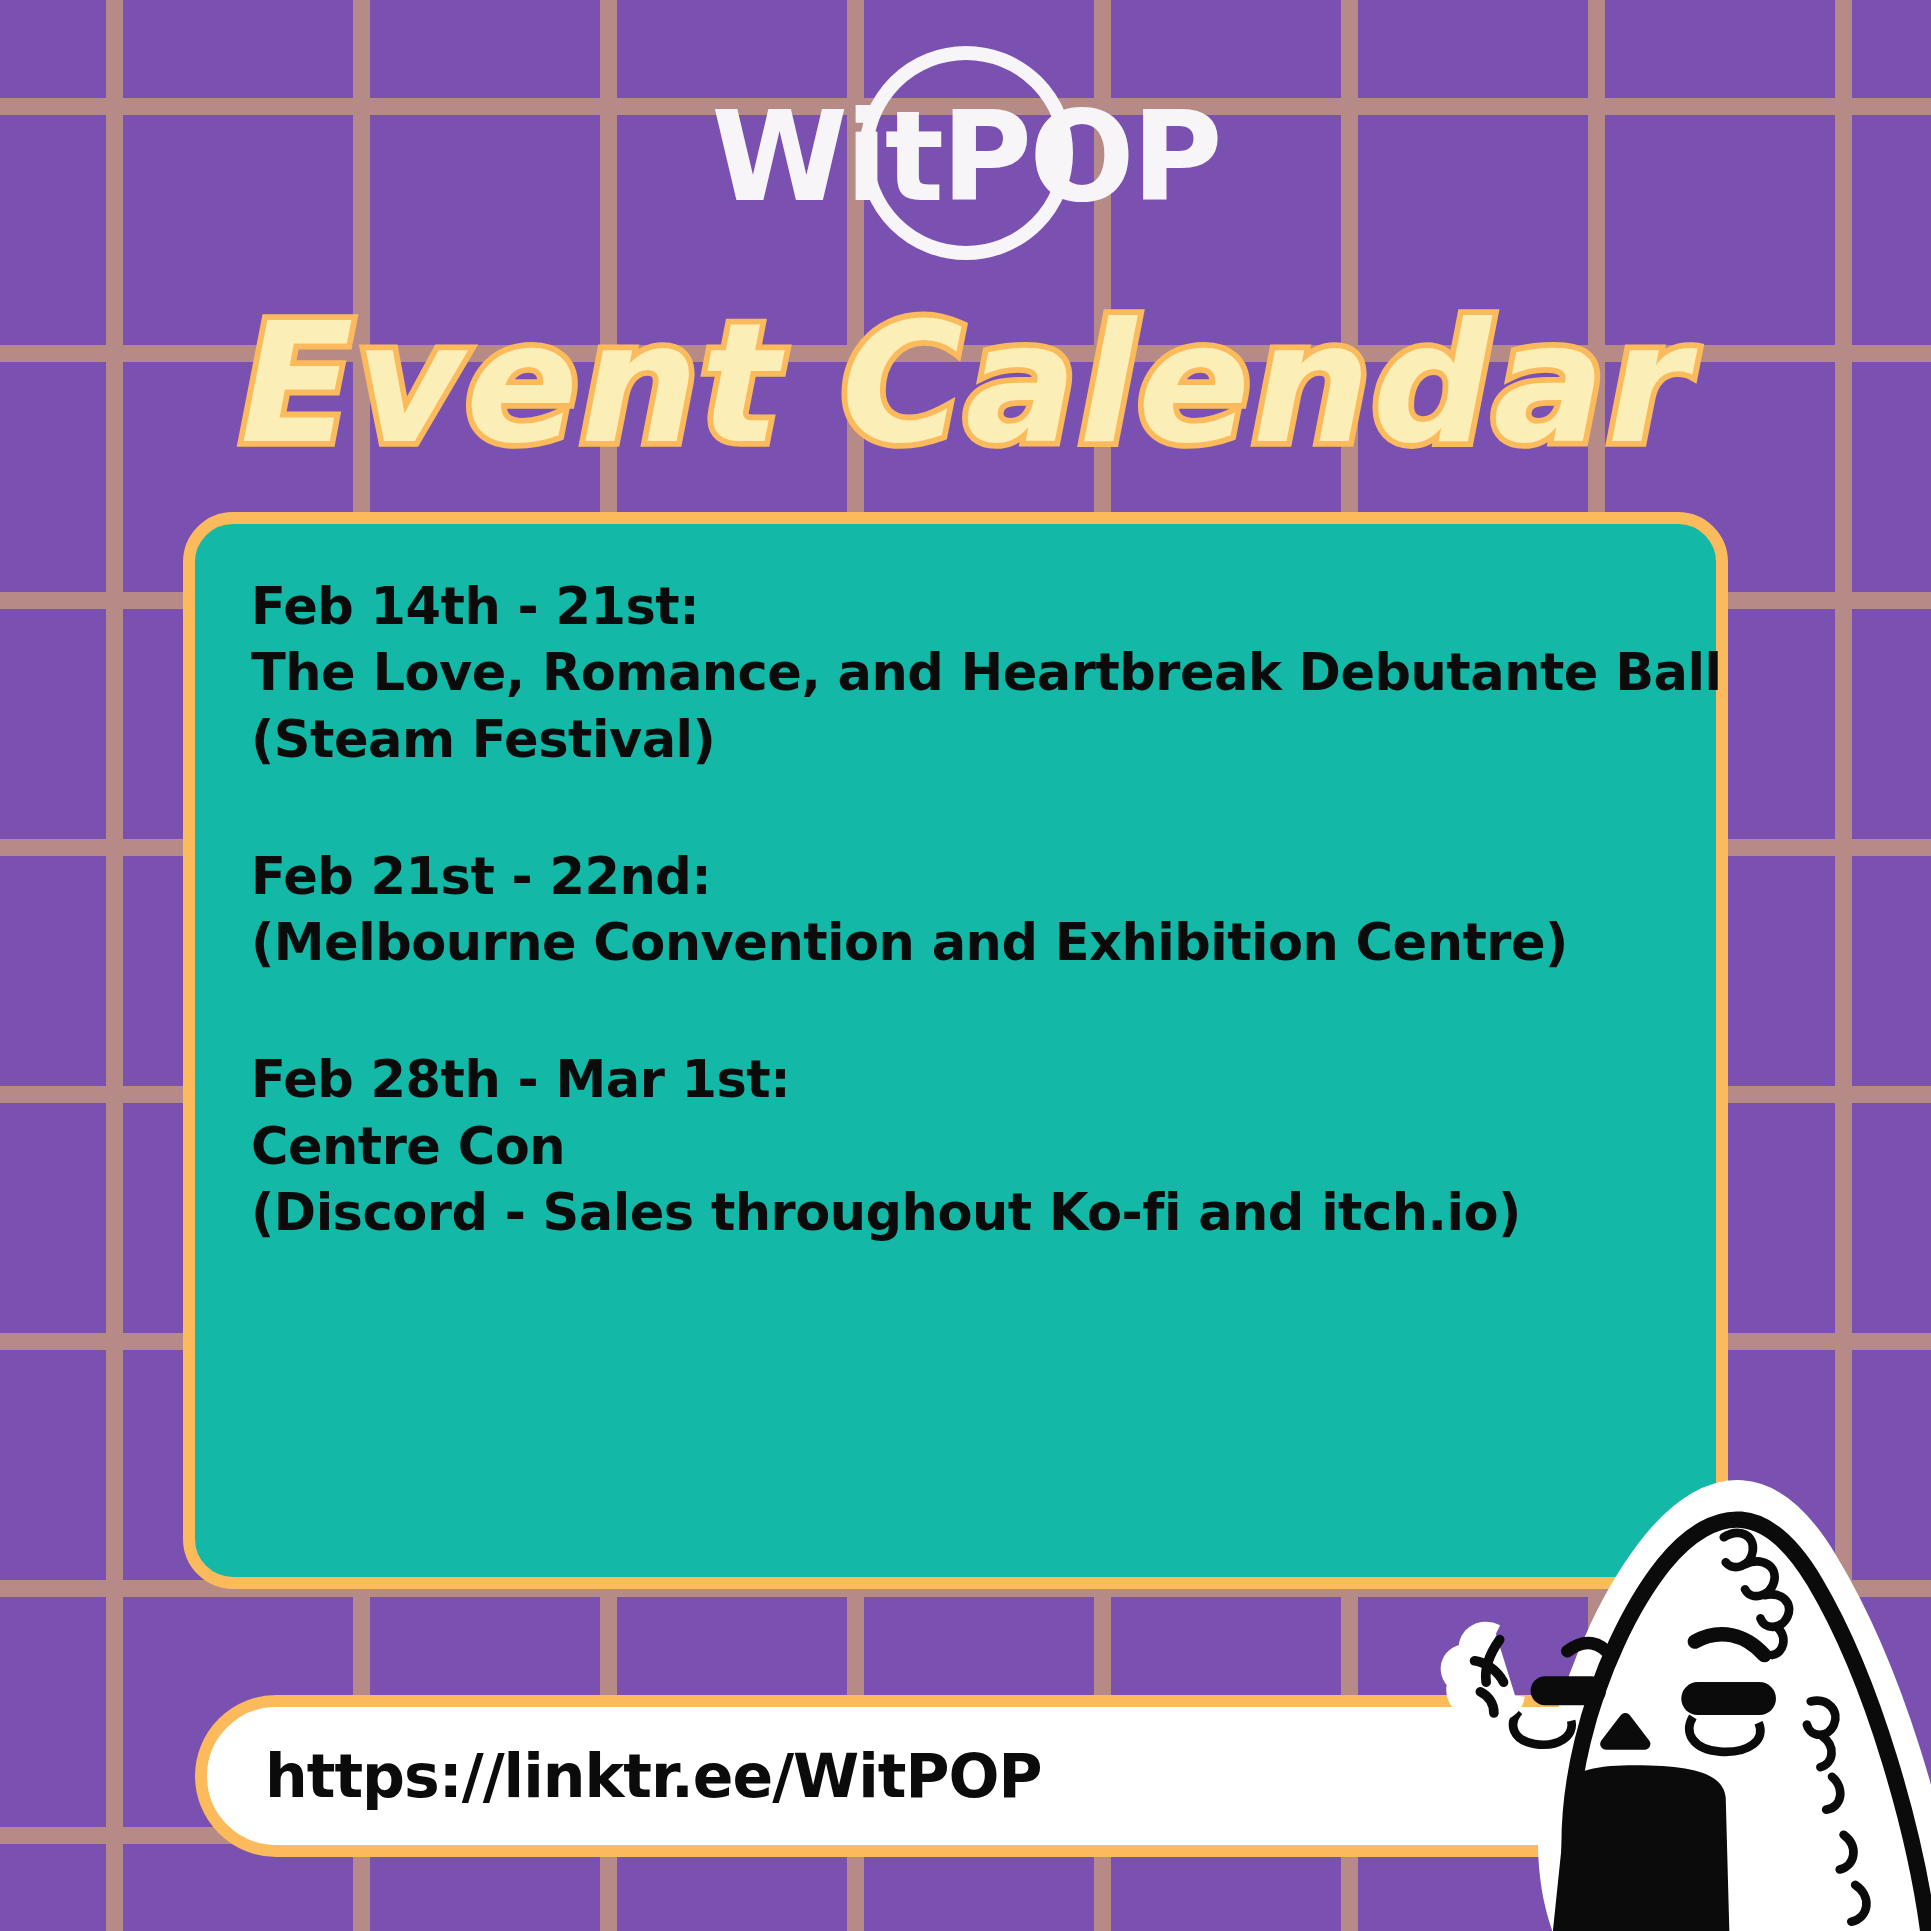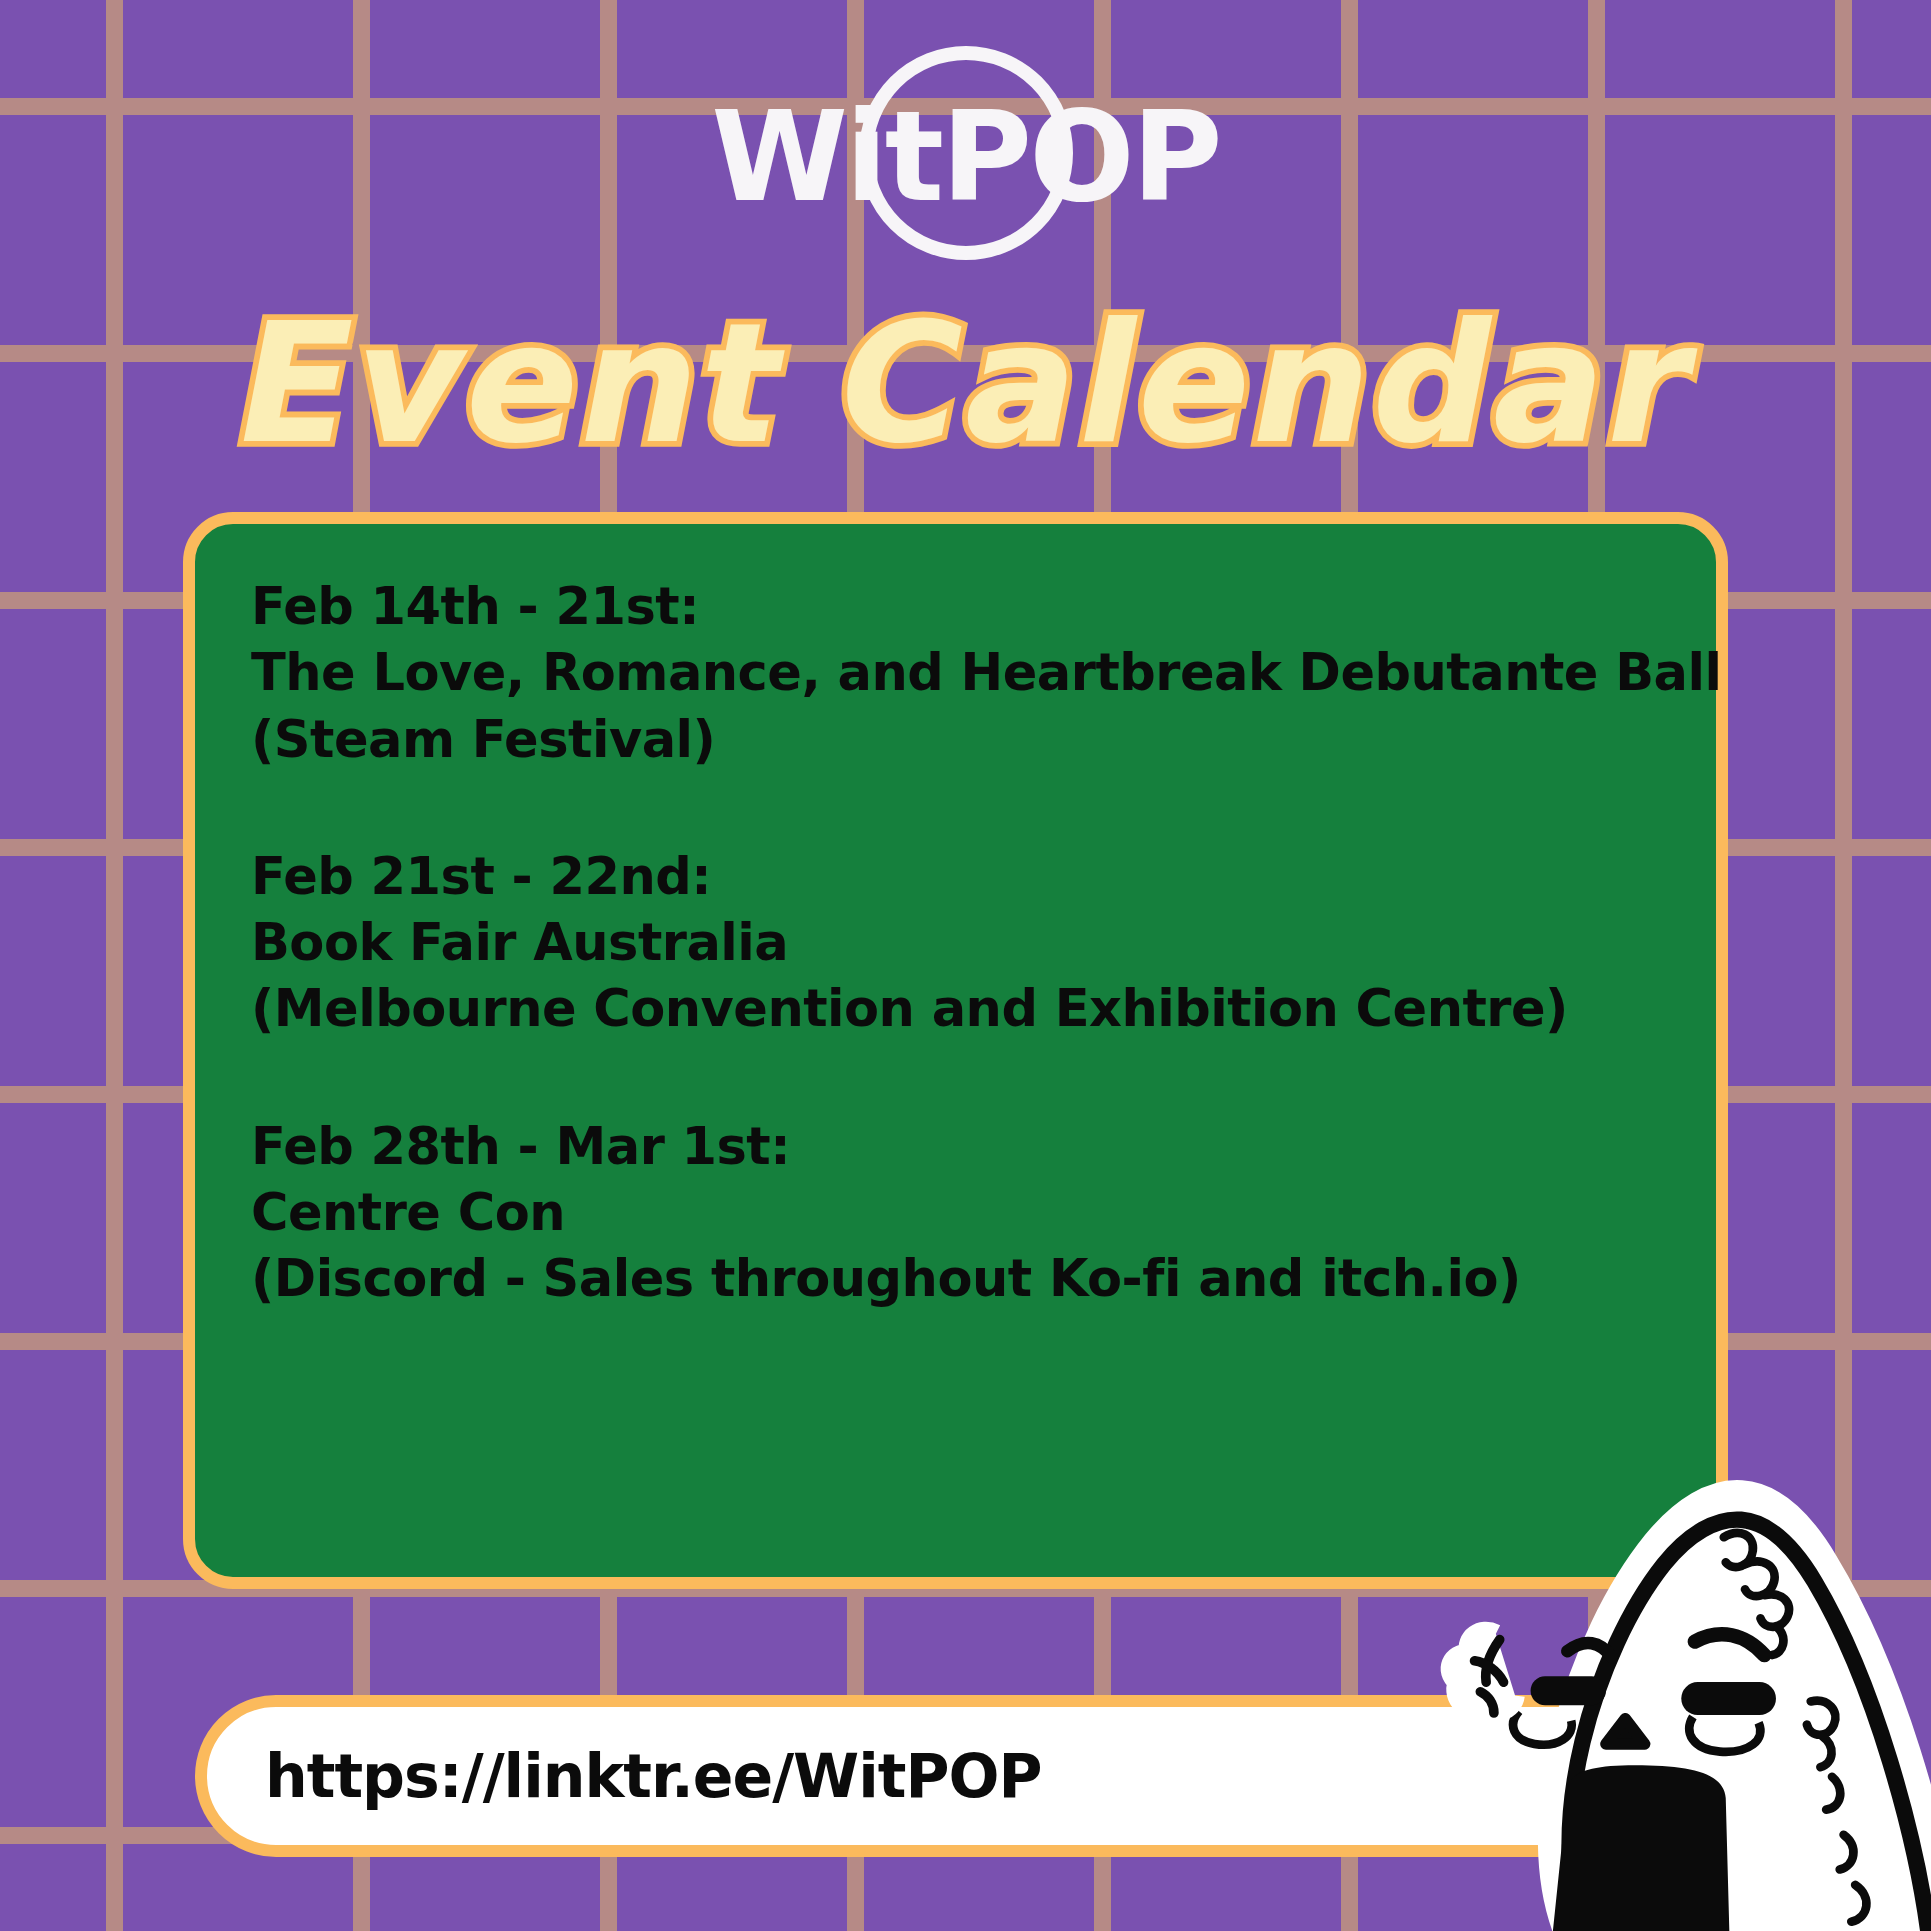--- a/index.html
+++ b/index.html
@@ -56,21 +56,21 @@
     -webkit-text-stroke:11.6px #fbba5c;
     paint-order:stroke fill;
     white-space:nowrap;
     text-align:right;
   }
 
   
   .card{
     position:absolute;
     left:183px;top:512px;width:1545px;height:1077px;
-    background:#15803d;
+    background:#14b8a6;
     border:12.6px solid #fbba5c;
     border-radius:50px;
     box-sizing:border-box;
     z-index:4;
   }
   .card-body{
     position:absolute;left:56px;top:50px;right:39px;
   }
   .event-block{margin-bottom:71px;}
   .event-block:last-child{margin-bottom:0;}
@@ -135,21 +135,20 @@
     <div class="card-body">
 
       <div class="event-block">
         <div class="ev-line">Feb 14th - 21st:</div>
         <div class="ev-line">The Love, Romance, and Heartbreak Debutante Ball</div>
         <div class="ev-line">(Steam Festival)</div>
       </div>
 
       <div class="event-block">
         <div class="ev-line">Feb 21st - 22nd:</div>
-        <div class="ev-line">Book Fair Australia</div>
         <div class="ev-line">(Melbourne Convention and Exhibition Centre)</div>
       </div>
 
       <div class="event-block">
         <div class="ev-line">Feb 28th - Mar 1st:</div>
         <div class="ev-line">Centre Con</div>
         <div class="ev-line">(Discord - Sales throughout Ko-fi and itch.io)</div>
       </div>
 
     </div>

